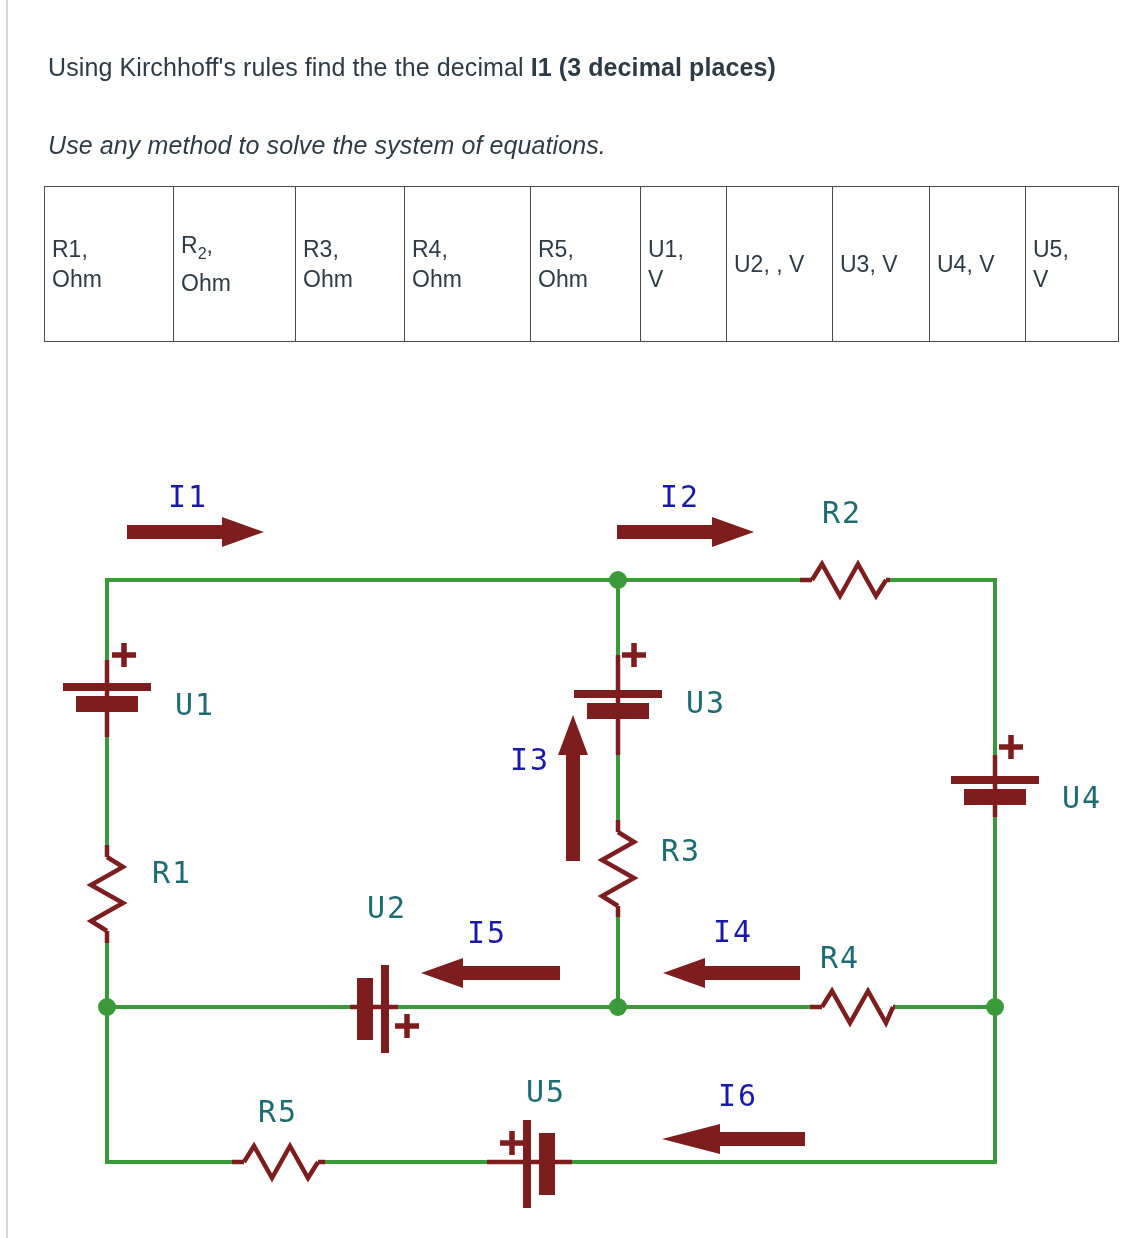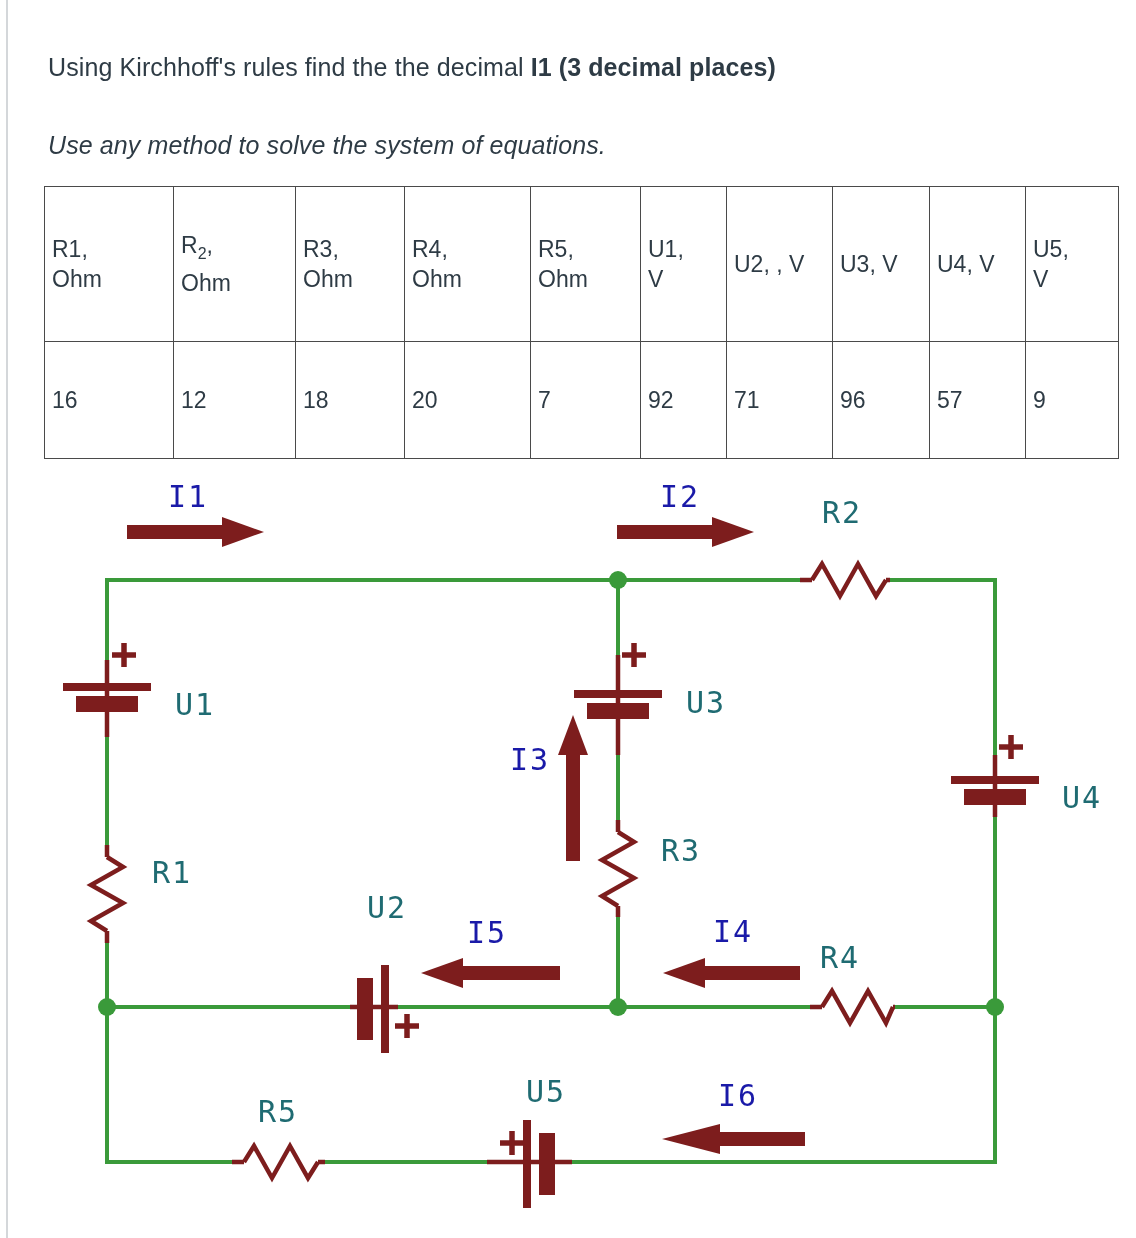--- a/index.html
+++ b/index.html
@@ -85,32 +85,20 @@
         <span>V</span>
       </td>
       <td>U2, , V</td>
       <td>U3, V</td>
       <td>U4, V</td>
       <td>
         <span>U5,</span><br>
         <span>V</span>
       </td>
     </tr>
-    <tr class="vals">
-      <td>16</td>
-      <td>12</td>
-      <td>18</td>
-      <td>20</td>
-      <td>7</td>
-      <td>92</td>
-      <td>71</td>
-      <td>96</td>
-      <td>57</td>
-      <td>9</td>
-    </tr>
   </tbody>
 </table>
 
 <div id="circuit">
 <svg width="1136" height="773" viewBox="0 0 1136 773" xmlns="http://www.w3.org/2000/svg">
 
   <path class="wire" d="M107,115 L618,115"></path>
   <path class="wire" d="M618,115 L800,115"></path>
   <path class="wire" d="M890,115 L995,115"></path>
 

